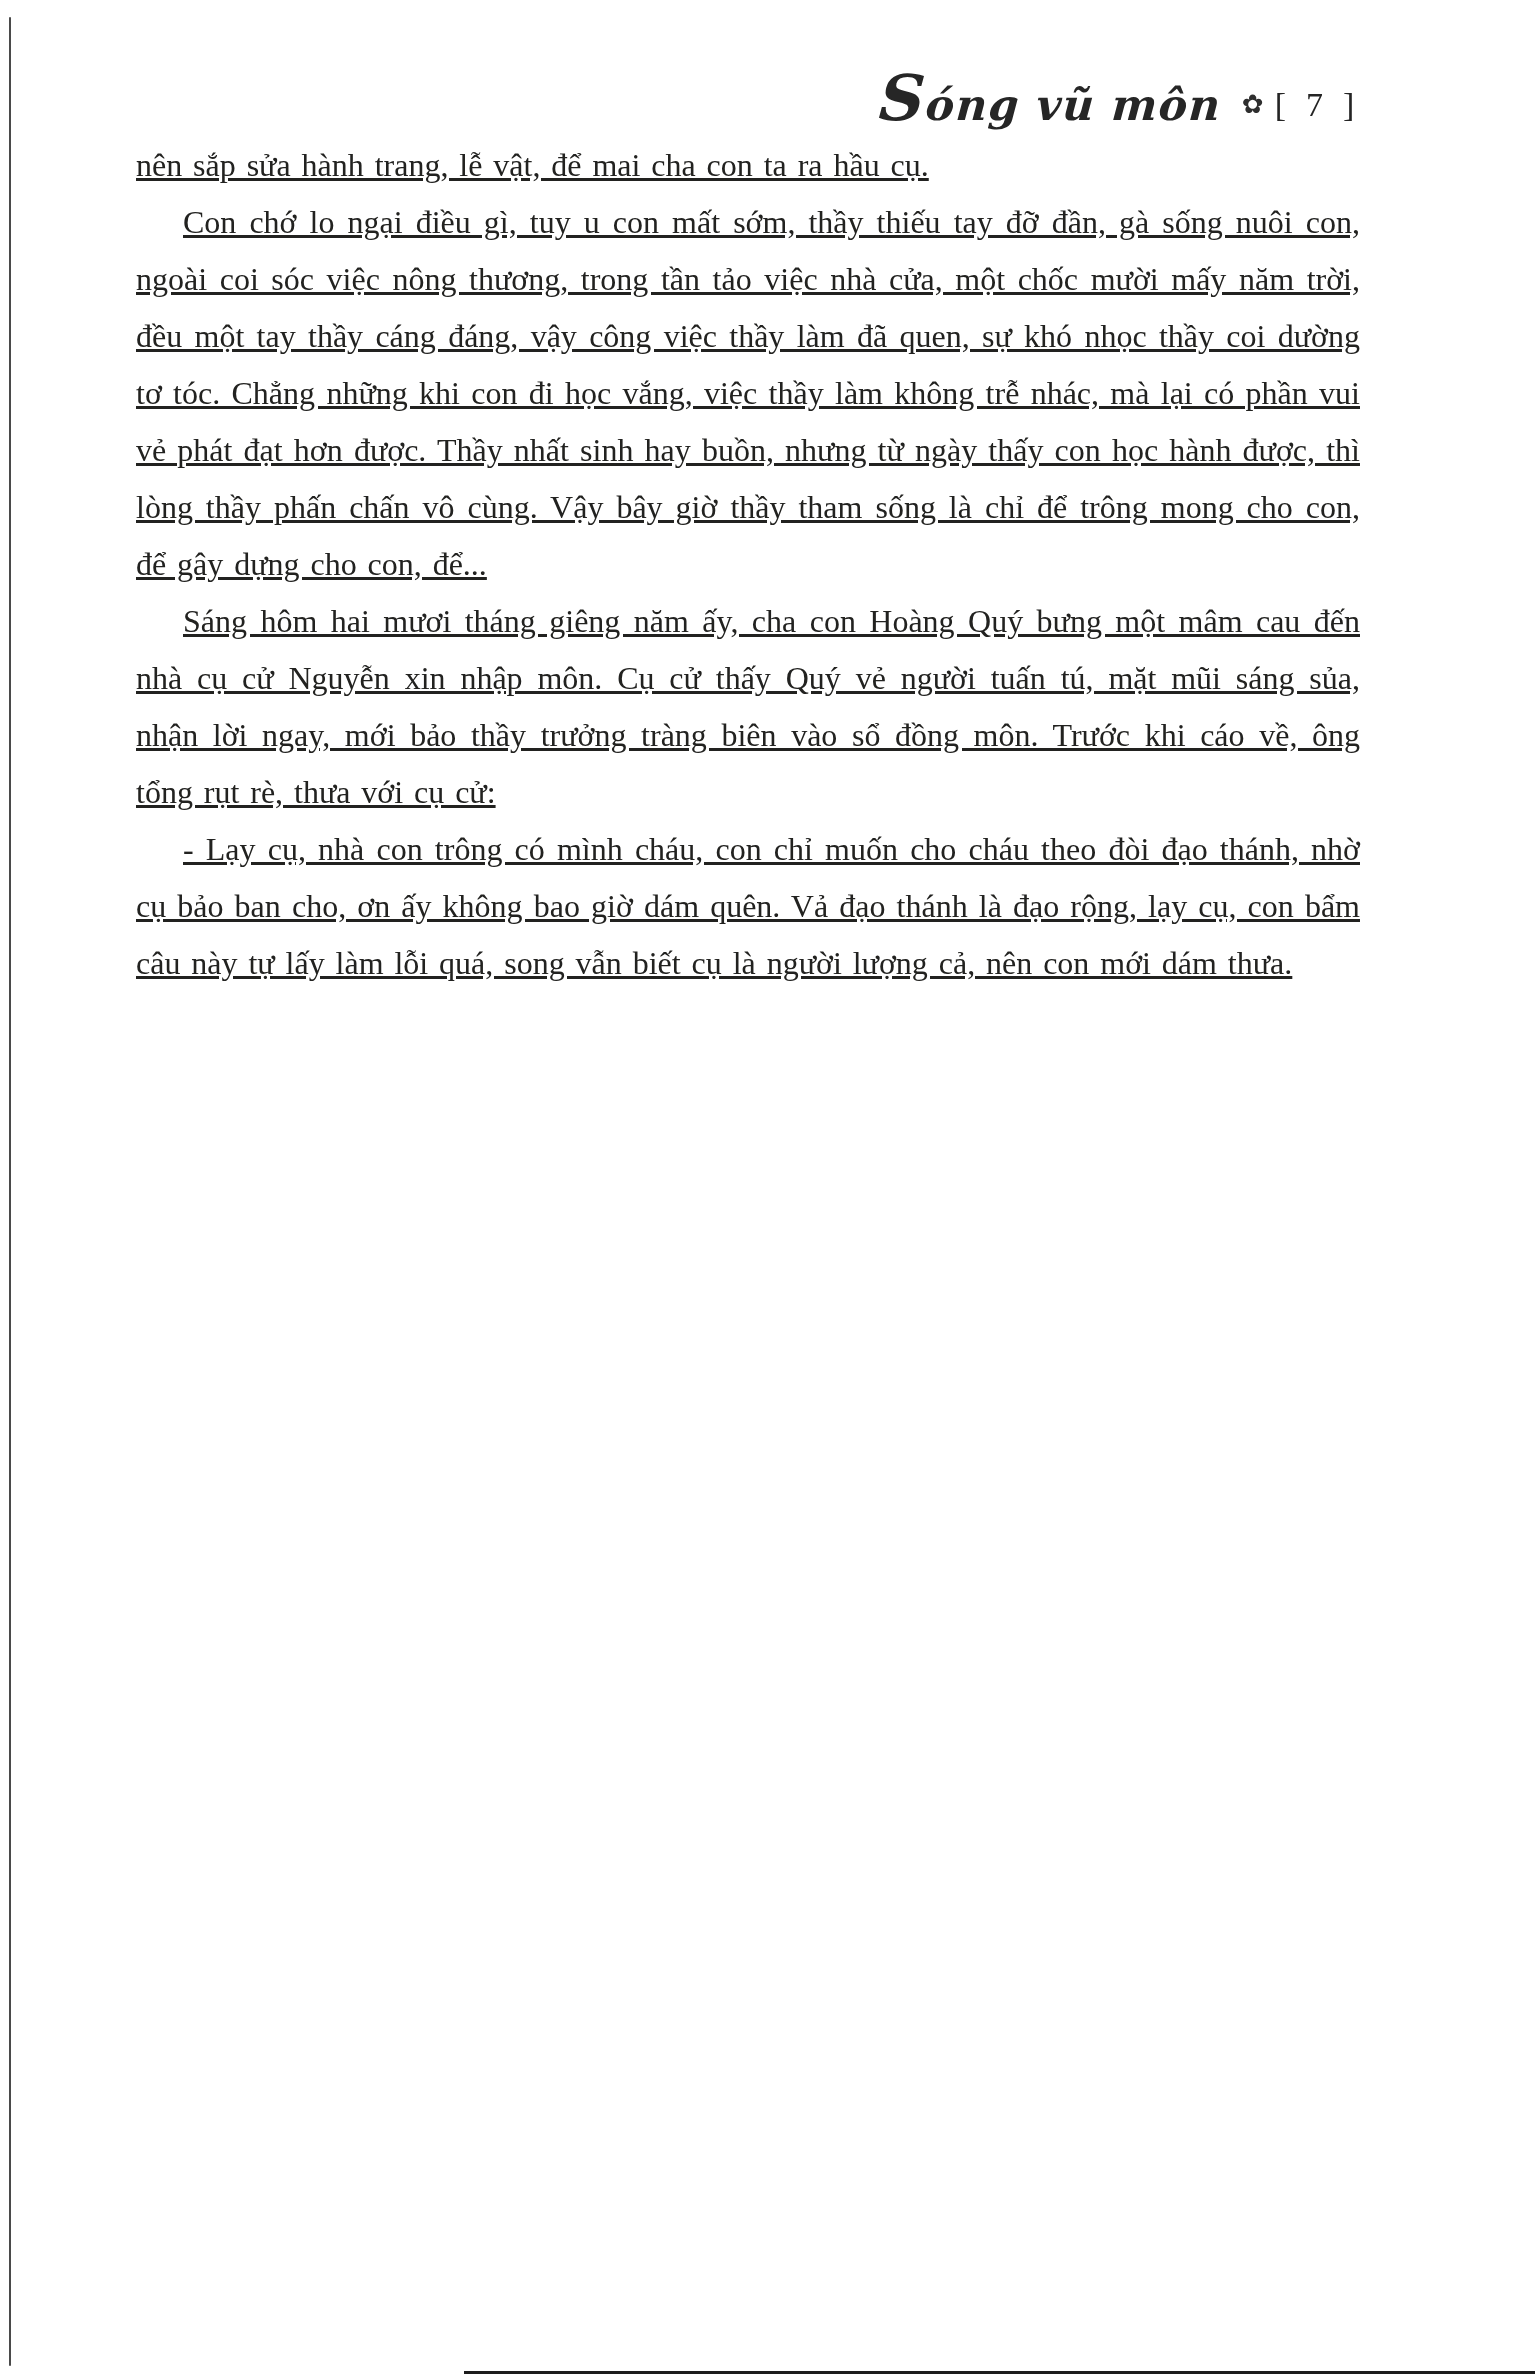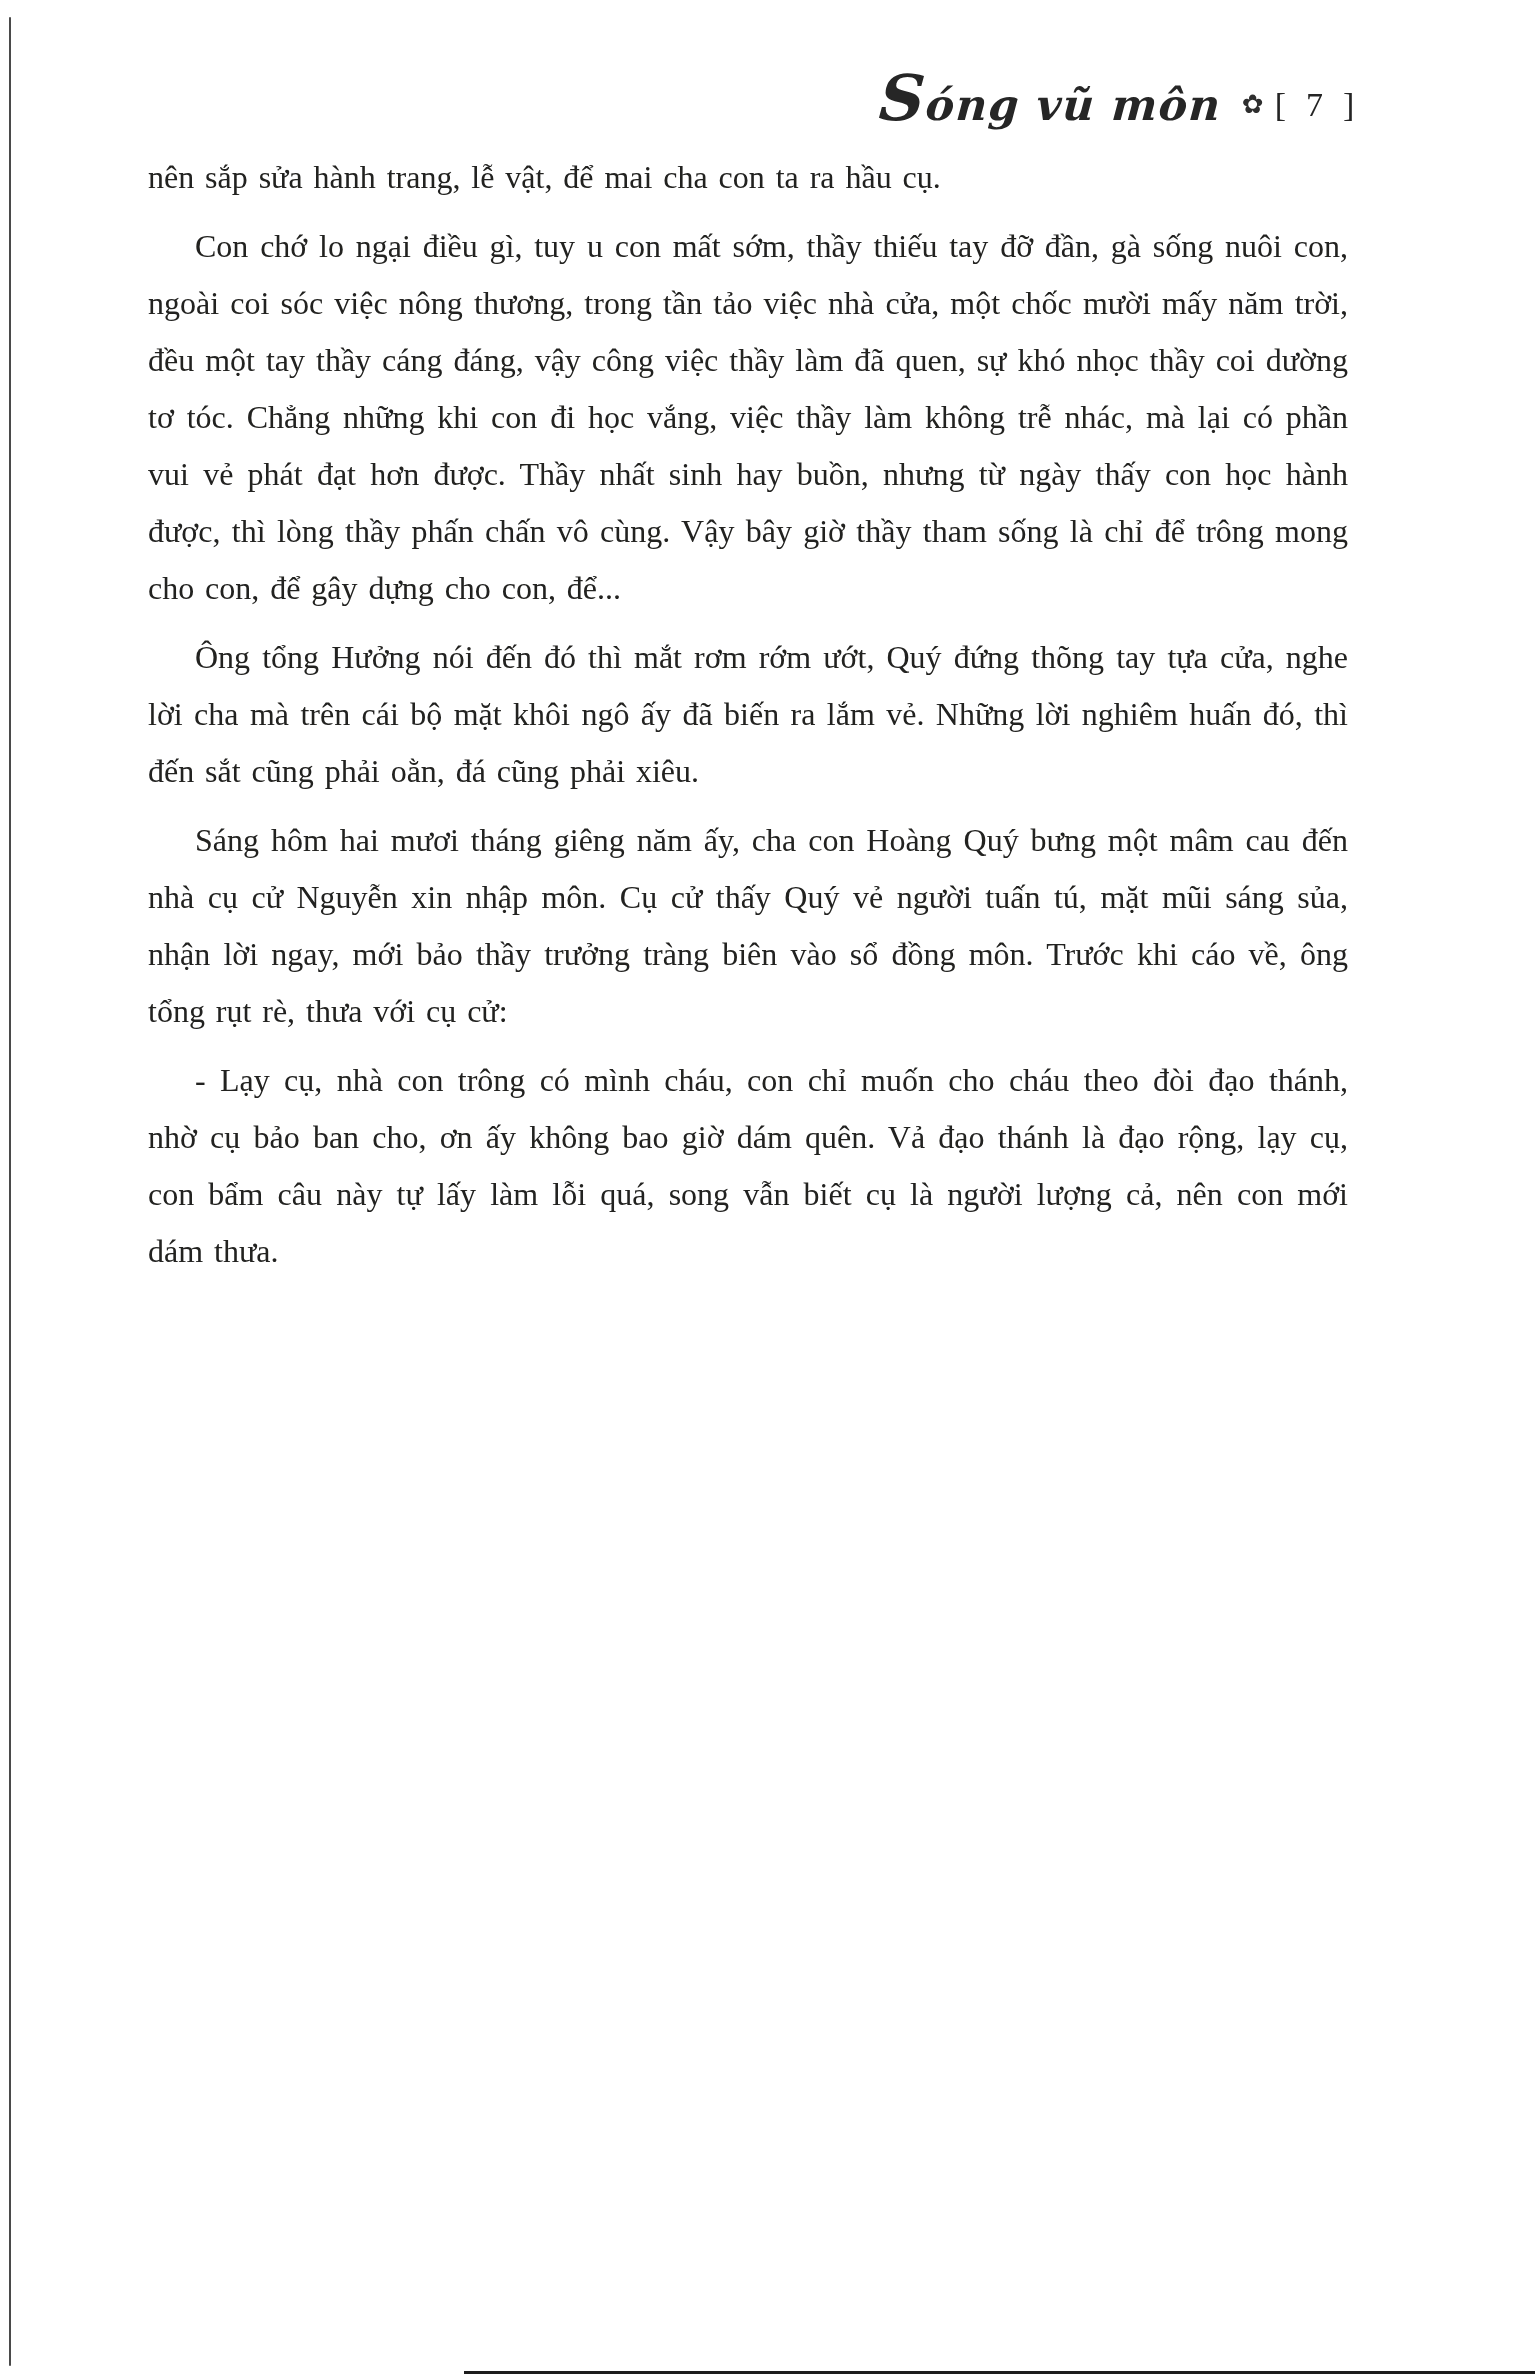--- a/index.html
+++ b/index.html
@@ -75,42 +75,41 @@
     position: absolute;
     top: 137px;
     left: 136px;
     width: 1224px;
     font-size: 32px;
     line-height: 57px;
     text-align: justify;
     color: #222220;
     word-spacing: 2.9px;
   }
-  .text-block p { margin: 12px; }
+  .text-block p { margin: 0; text-decoration: underline; }
   .text-block p.indent { text-indent: 47px; }
 </style>
 </head>
 <body>
 
 <div class="page">
 
   <div class="scan-edge-left"></div>
   <div class="scan-edge-bottom"></div>
 
   <div class="header">
     <span class="book-title">Sóng vũ môn</span><span class="ornament">✿</span><span class="page-number">[ 7 ]</span>
   </div>
 
   <div class="text-block">
 
       <p>nên sắp sửa hành trang, lễ vật, để mai cha con ta ra hầu cụ.</p>
 
       <p class="indent">Con chớ lo ngại điều gì, tuy u con mất sớm, thầy thiếu tay đỡ đần, gà sống nuôi con, ngoài coi sóc việc nông thương, trong tần tảo việc nhà cửa, một chốc mười mấy năm trời, đều một tay thầy cáng đáng, vậy công việc thầy làm đã quen, sự khó nhọc thầy coi dường tơ tóc. Chẳng những khi con đi học vắng, việc thầy làm không trễ nhác, mà lại có phần vui vẻ phát đạt hơn được. Thầy nhất sinh hay buồn, nhưng từ ngày thấy con học hành được, thì lòng thầy phấn chấn vô cùng. Vậy bây giờ thầy tham sống là chỉ để trông mong cho con, để gây dựng cho con, để...</p>
 
-      <p class="indent">Ông tổng Hưởng nói đến đó thì mắt rơm rớm ướt, Quý đứng thõng tay tựa cửa, nghe lời cha mà trên cái bộ mặt khôi ngô ấy đã biến ra lắm vẻ. Những lời nghiêm huấn đó, thì đến sắt cũng phải oằn, đá cũng phải xiêu.</p>
 
       <p class="indent">Sáng hôm hai mươi tháng giêng năm ấy, cha con Hoàng Quý bưng một mâm cau đến nhà cụ cử Nguyễn xin nhập môn. Cụ cử thấy Quý vẻ người tuấn tú, mặt mũi sáng sủa, nhận lời ngay, mới bảo thầy trưởng tràng biên vào sổ đồng môn. Trước khi cáo về, ông tổng rụt rè, thưa với cụ cử:</p>
 
       <p class="indent">- Lạy cụ, nhà con trông có mình cháu, con chỉ muốn cho cháu theo đòi đạo thánh, nhờ cụ bảo ban cho, ơn ấy không bao giờ dám quên. Vả đạo thánh là đạo rộng, lạy cụ, con bẩm câu này tự lấy làm lỗi quá, song vẫn biết cụ là người lượng cả, nên con mới dám thưa.</p>
     </div>
 
 </div>
 
 
 </body></html>

